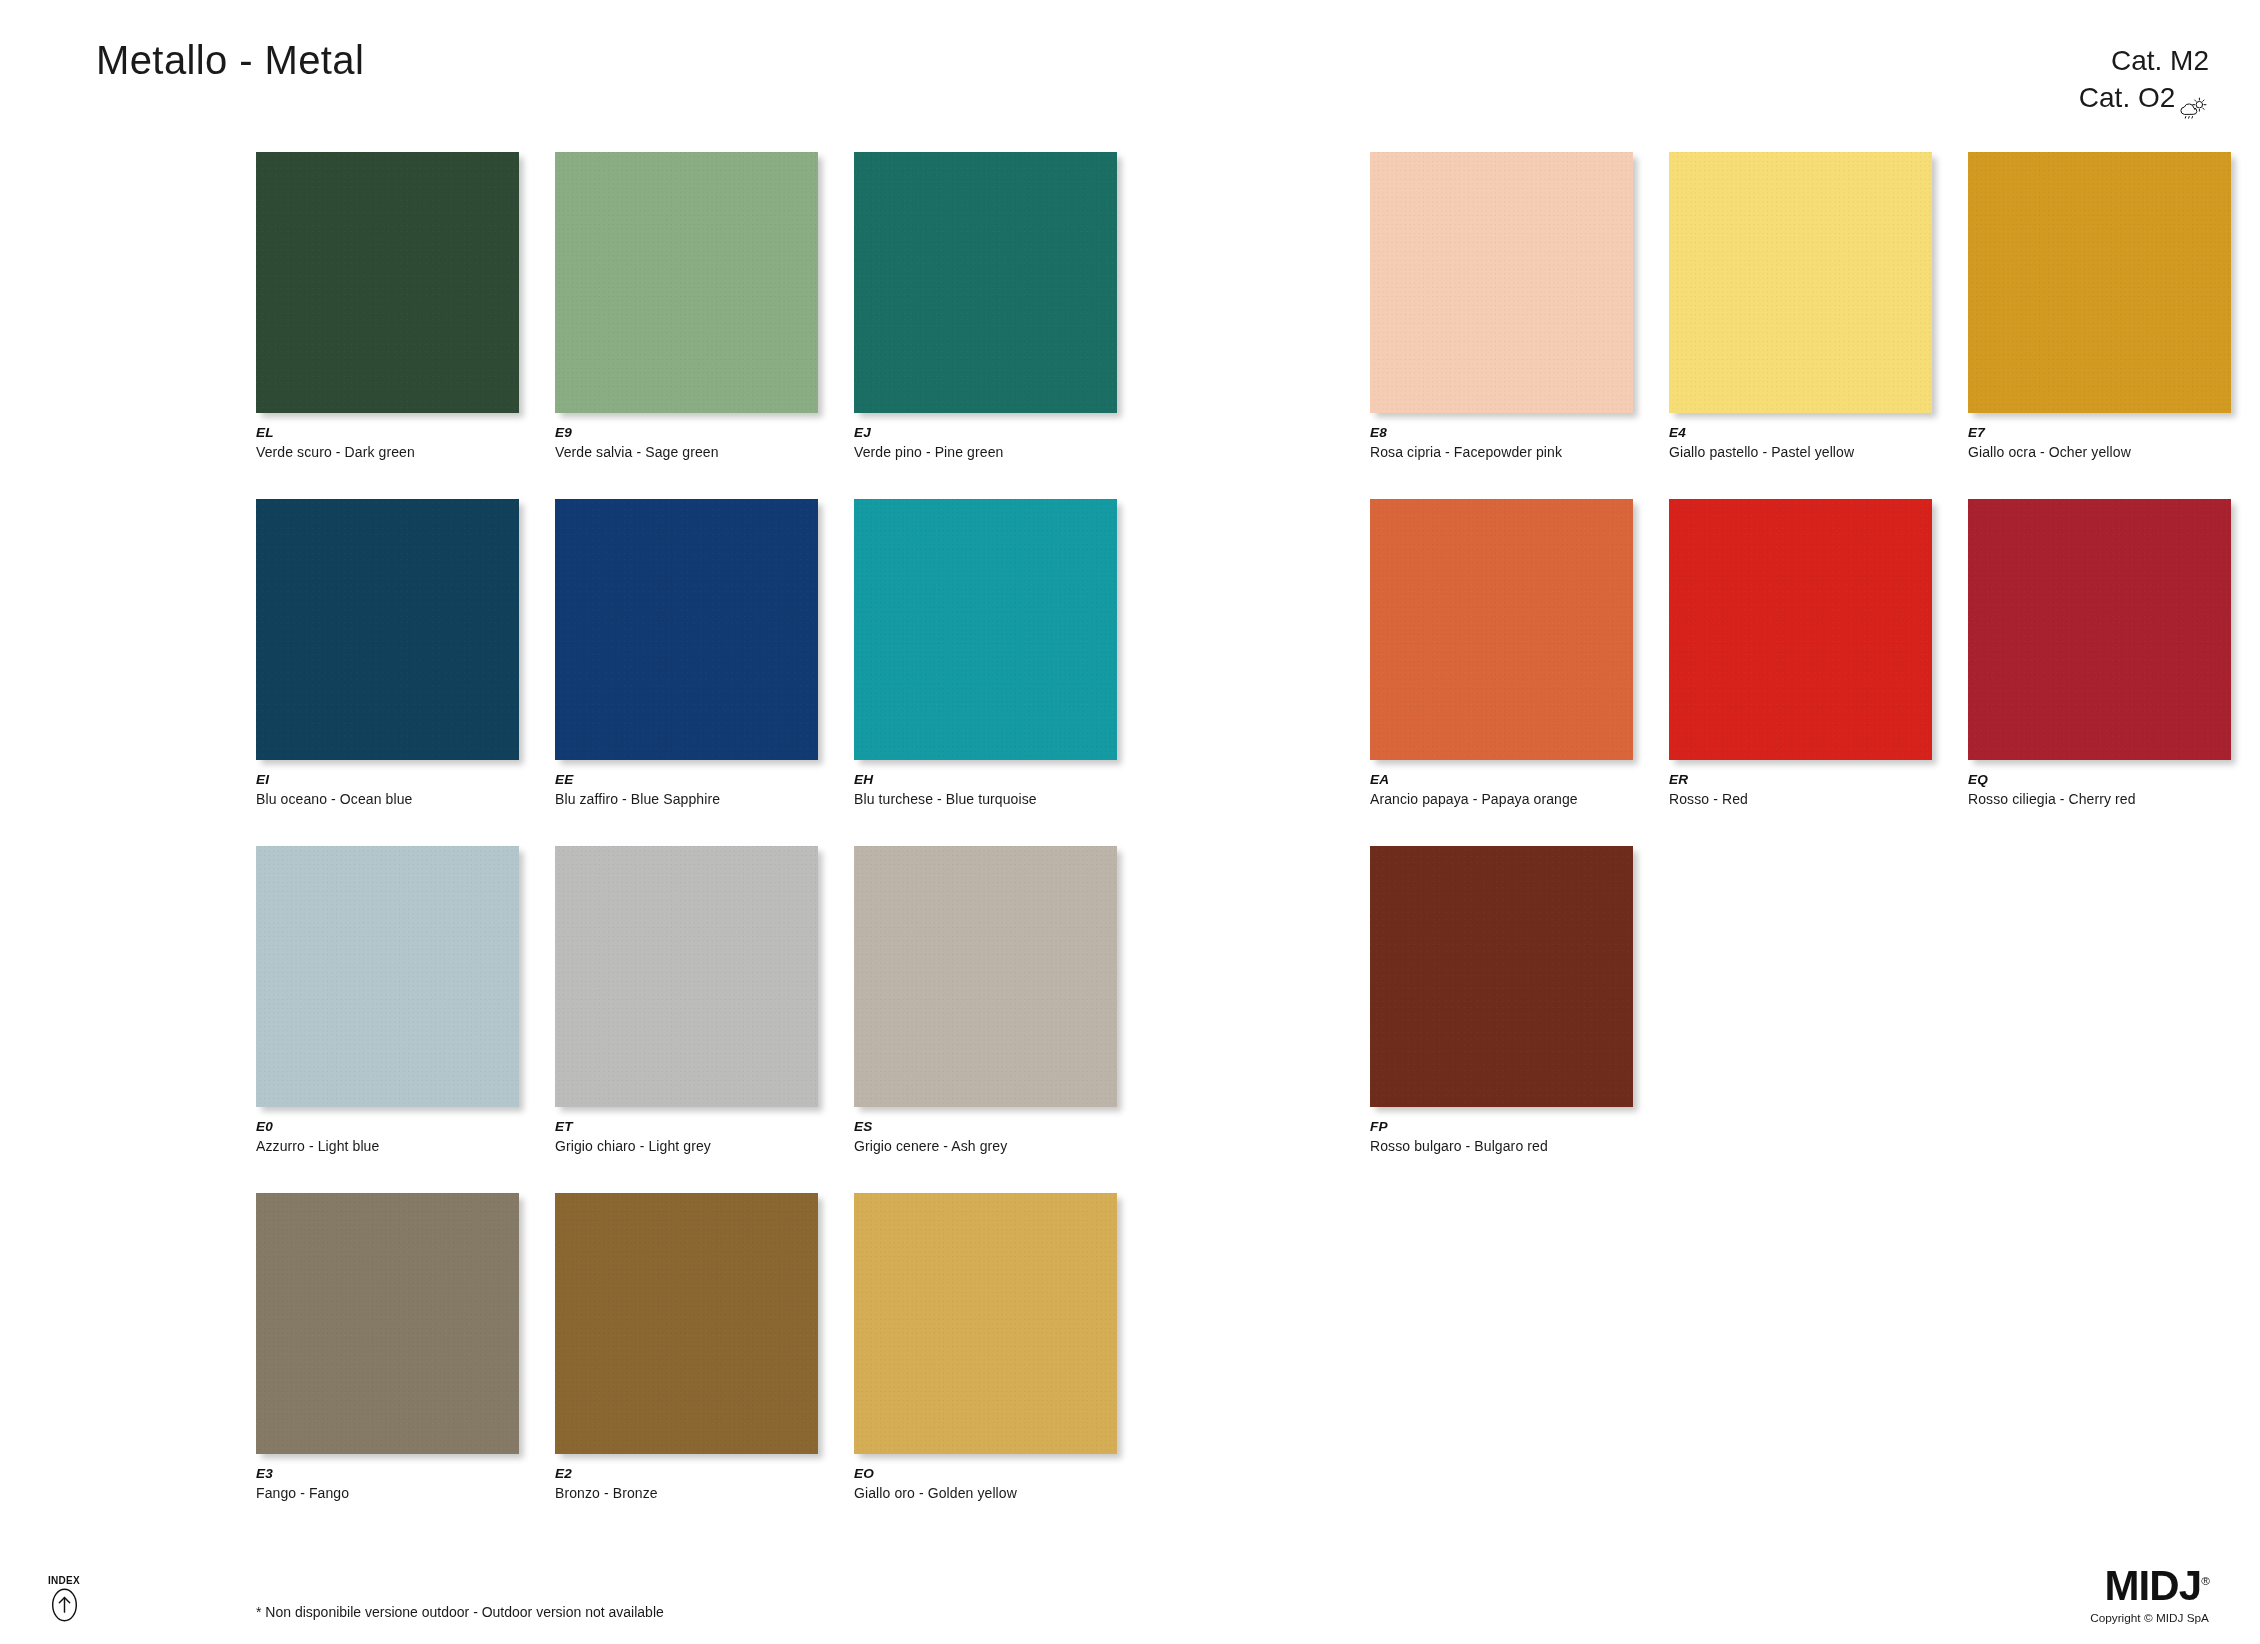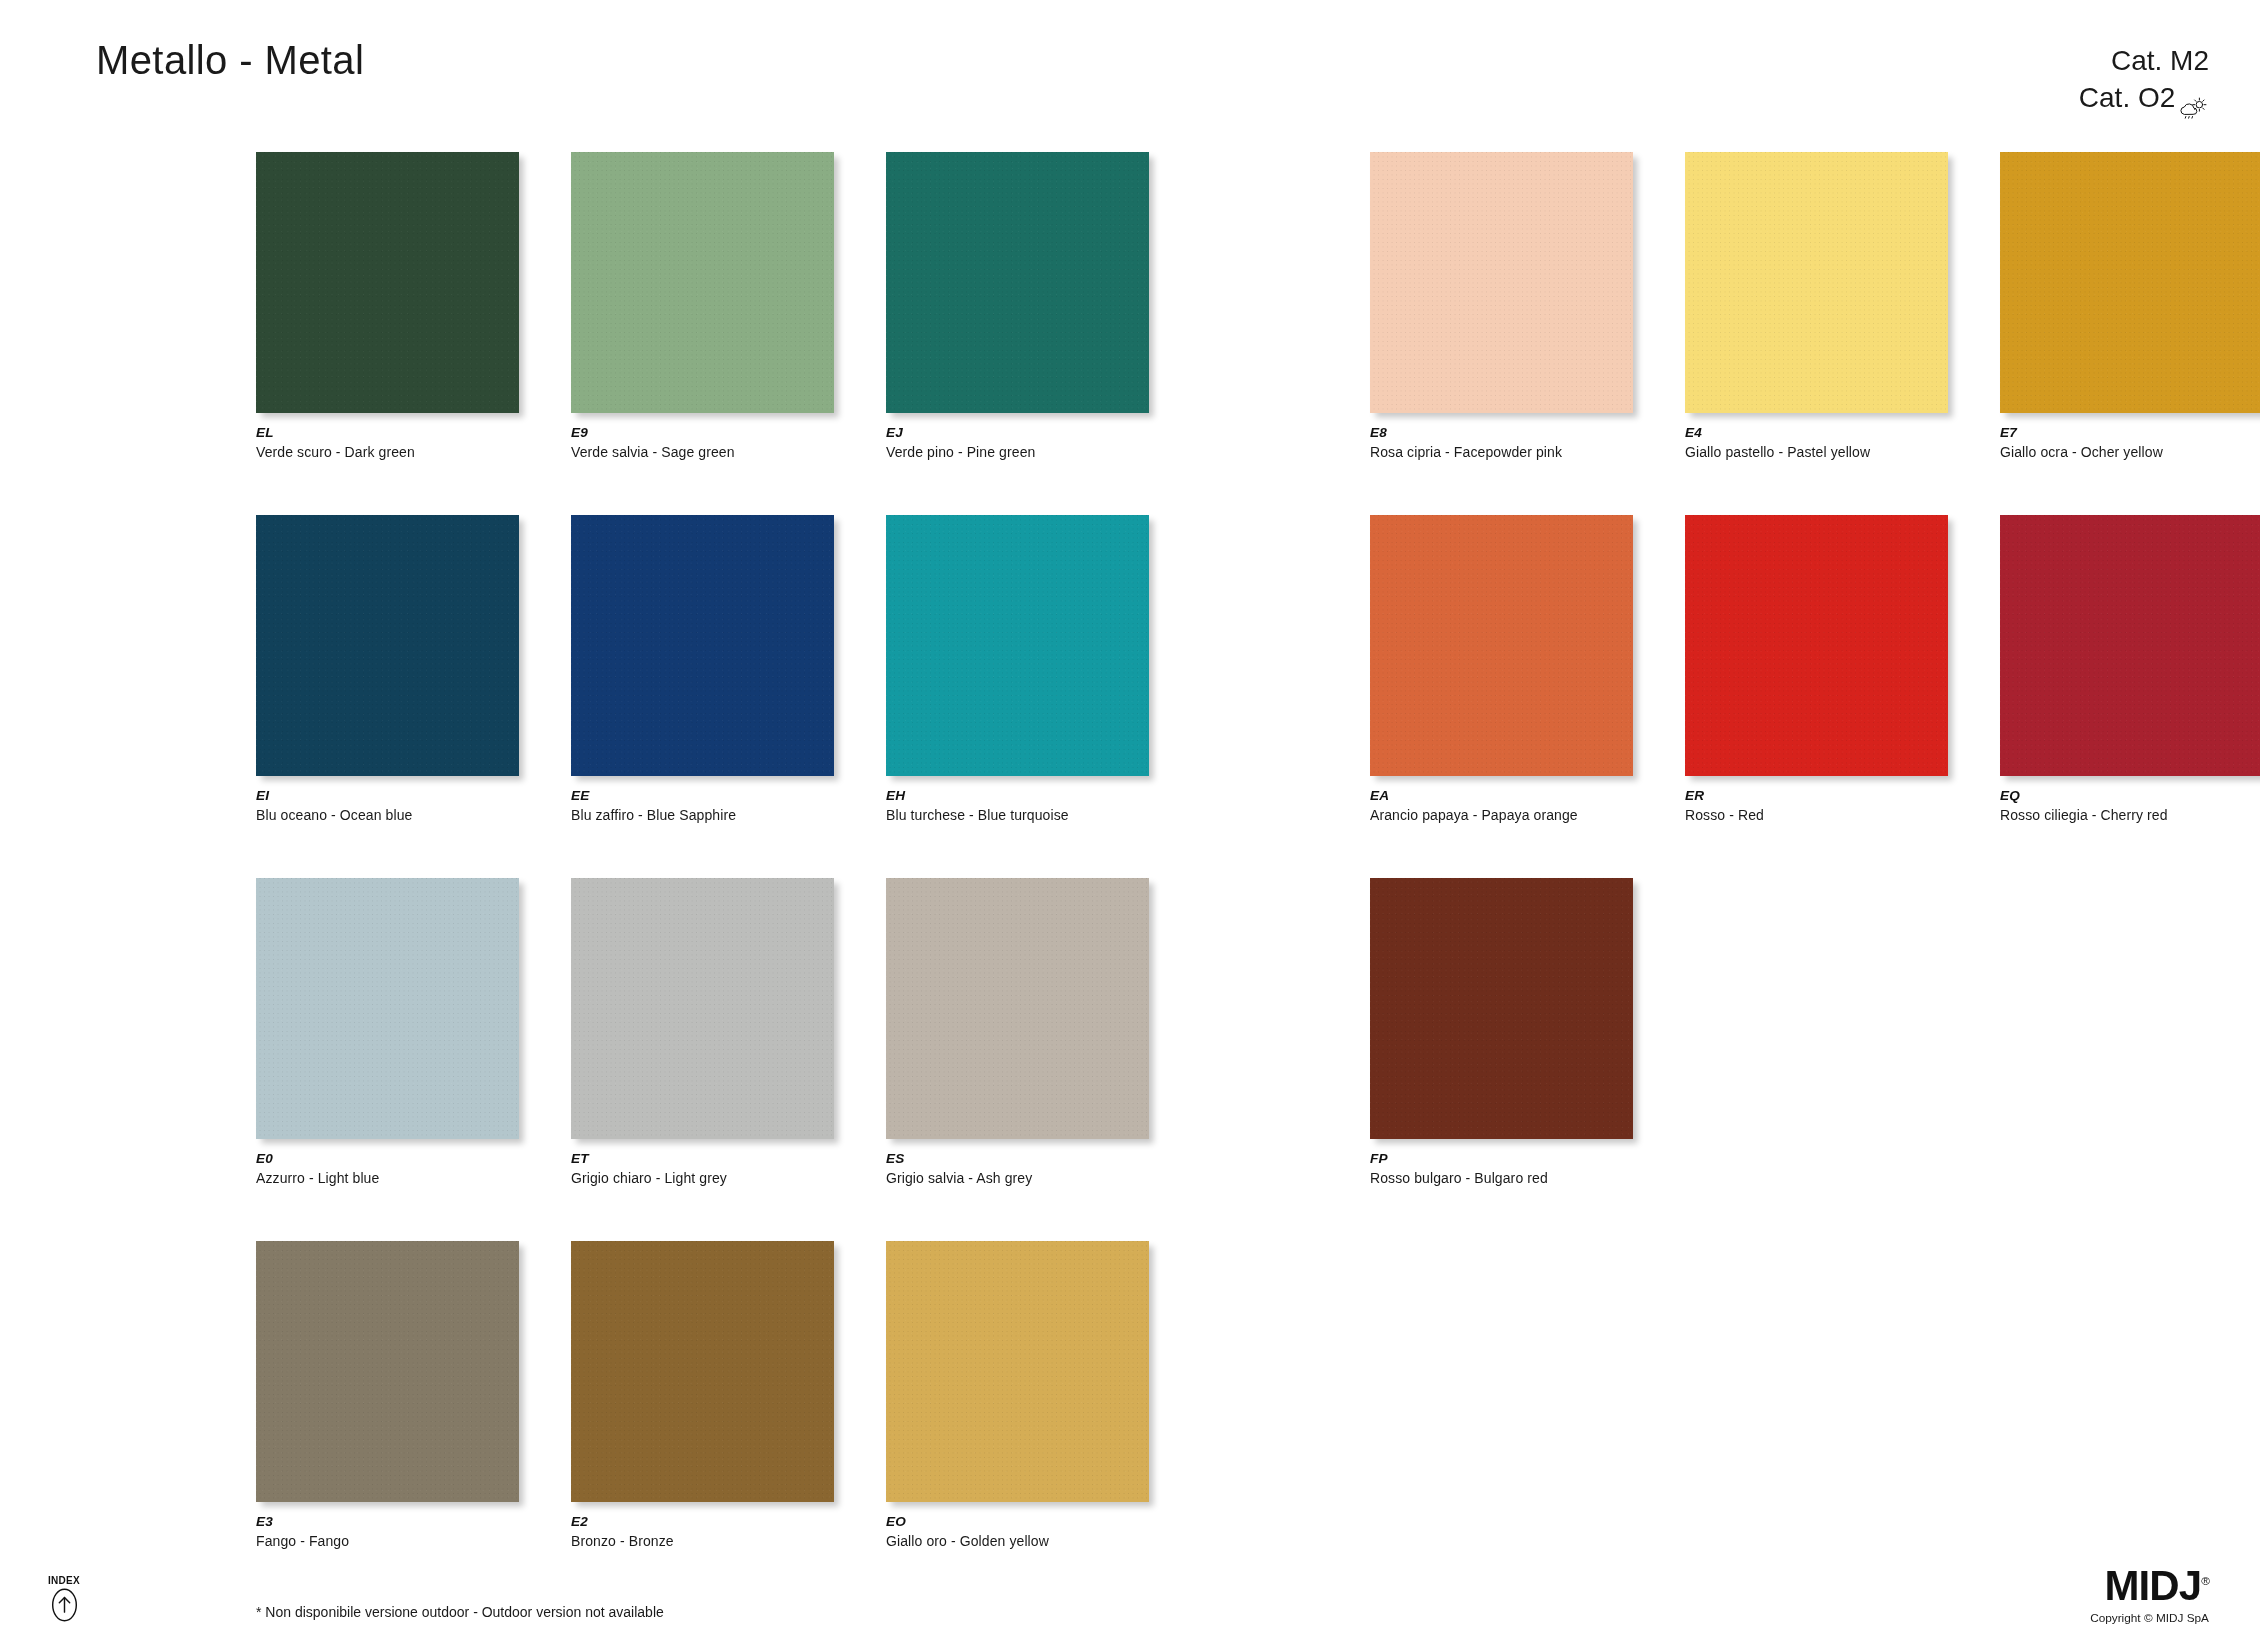--- a/index.html
+++ b/index.html
@@ -52,21 +52,20 @@
   .cat-line .cat-text { display: inline-block; }
   .weather-icon { display: inline-block; width: 31px; height: 23.5px; margin-left: 0.9px; }
 
   
   .grid {
     position: absolute;
     display: grid;
     grid-template-columns: repeat(3, 299px);
     column-gap: 0px;
     row-gap: 0px;
-    gap: 16px;
   }
   .grid-left  { left: 256px;  top: 152px; }
   .grid-right { left: 1370px; top: 152px; }
 
   .cell {
     width: 299px;
     height: 347px;
     position: relative;
   }
   .cell.empty { visibility: hidden; }
@@ -231,21 +230,21 @@
         <div class="swatch-name">Azzurro - Light blue</div>
       </div>
       <div class="cell">
         <div class="swatch" style="background: rgb(188, 189, 187);"></div>
         <div class="swatch-code">ET</div>
         <div class="swatch-name">Grigio chiaro - Light grey</div>
       </div>
       <div class="cell">
         <div class="swatch" style="background: rgb(189, 180, 169);"></div>
         <div class="swatch-code">ES</div>
-        <div class="swatch-name">Grigio salvia - Ash grey</div>
+        <div class="swatch-name">Grigio cenere - Ash grey</div>
       </div>
       <div class="cell">
         <div class="swatch" style="background: rgb(132, 122, 102);"></div>
         <div class="swatch-code">E3</div>
         <div class="swatch-name">Fango - Fango</div>
       </div>
       <div class="cell">
         <div class="swatch" style="background: rgb(138, 102, 48);"></div>
         <div class="swatch-code">E2</div>
         <div class="swatch-name">Bronzo - Bronze</div>

